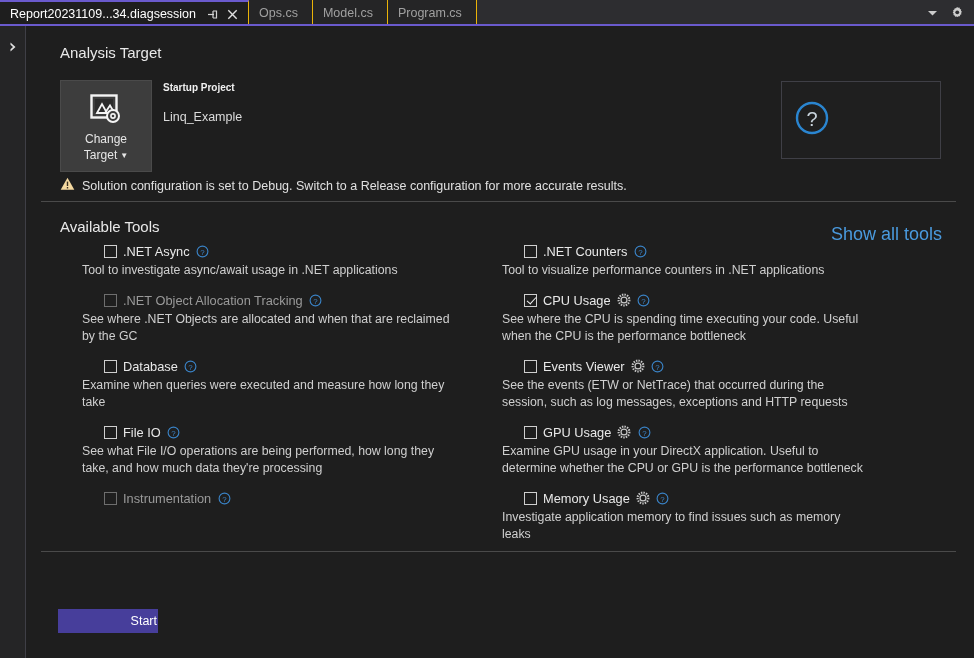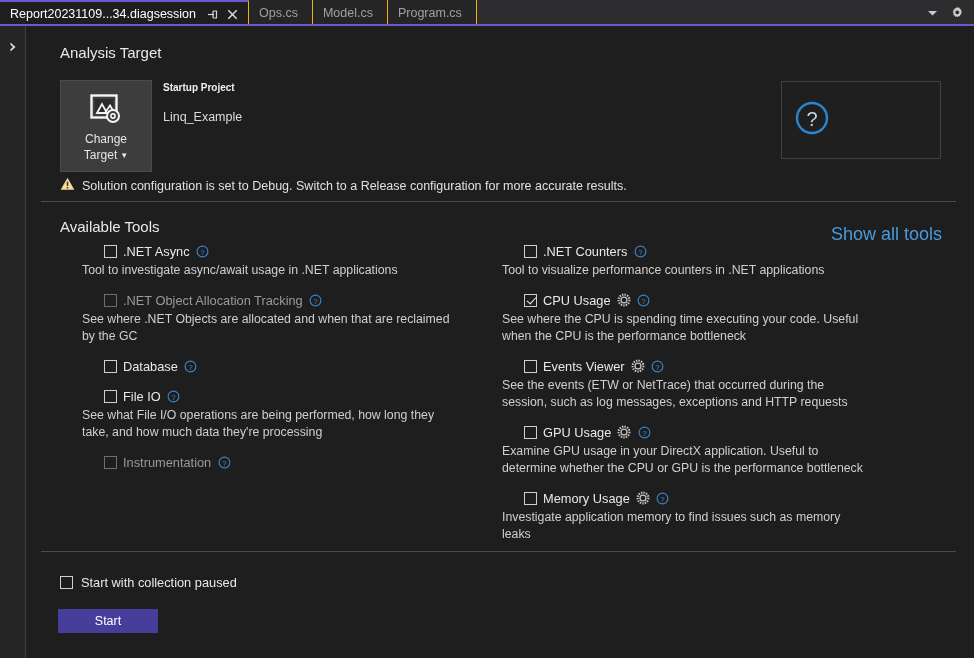--- a/index.html
+++ b/index.html
@@ -308,21 +308,21 @@
   .start-button {
     position: absolute;
     left: 31px; top: 583px;
     width: 100px; height: 24px;
     background: #473e9b;
     border: 1px solid #473e9b;
     color: #ffffff;
     font-size: 12.5px;
     font-family: "Liberation Sans", sans-serif;
     cursor: pointer;
-    text-align: center;
+    text-align: right;
     line-height: 22px;
     padding: 0;
   }
 </style>
 </head>
 <body>
 
 <div id="app">
 
   <div class="tabstrip" id="tabstrip">
@@ -457,20 +457,21 @@
             <div class="tool-head">
               <span class="cbx"></span>
               <span class="tool-name">Database</span>
               <span class="help-icon">
                 <svg width="13" height="13" viewBox="0 0 14 14" aria-hidden="true">
                   <circle cx="7" cy="7" r="5.8" fill="none" stroke="#3a84c8" stroke-width="1.2"></circle>
                   <text x="7" y="10.4" font-family="Liberation Sans, sans-serif" font-size="8.5" fill="#3a84c8" text-anchor="middle">?</text>
                 </svg>
               </span>
             </div>
+            <div class="tool-desc">Examine when queries were executed and measure how long they take</div>
           </div>
           <div class="tool-item">
             <div class="tool-head">
               <span class="cbx"></span>
               <span class="tool-name">File IO</span>
               <span class="help-icon">
                 <svg width="13" height="13" viewBox="0 0 14 14" aria-hidden="true">
                   <circle cx="7" cy="7" r="5.8" fill="none" stroke="#3a84c8" stroke-width="1.2"></circle>
                   <text x="7" y="10.4" font-family="Liberation Sans, sans-serif" font-size="8.5" fill="#3a84c8" text-anchor="middle">?</text>
                 </svg>
@@ -579,20 +580,16 @@
                 </svg>
               </span>
             </div>
             <div class="tool-desc">Investigate application memory to find issues such as memory leaks</div>
           </div>
         </div>
     </div>
 
     <div class="divider" id="divider-bottom"></div>
 
-    <div class="pause-row">
-      <span class="cbx" id="pause-cbx"></span>
-      <span class="pause-label">Start with collection paused</span>
-    </div>
 
     <button class="start-button">Start</button>
   </div>
 </div>
 
 </body></html>

